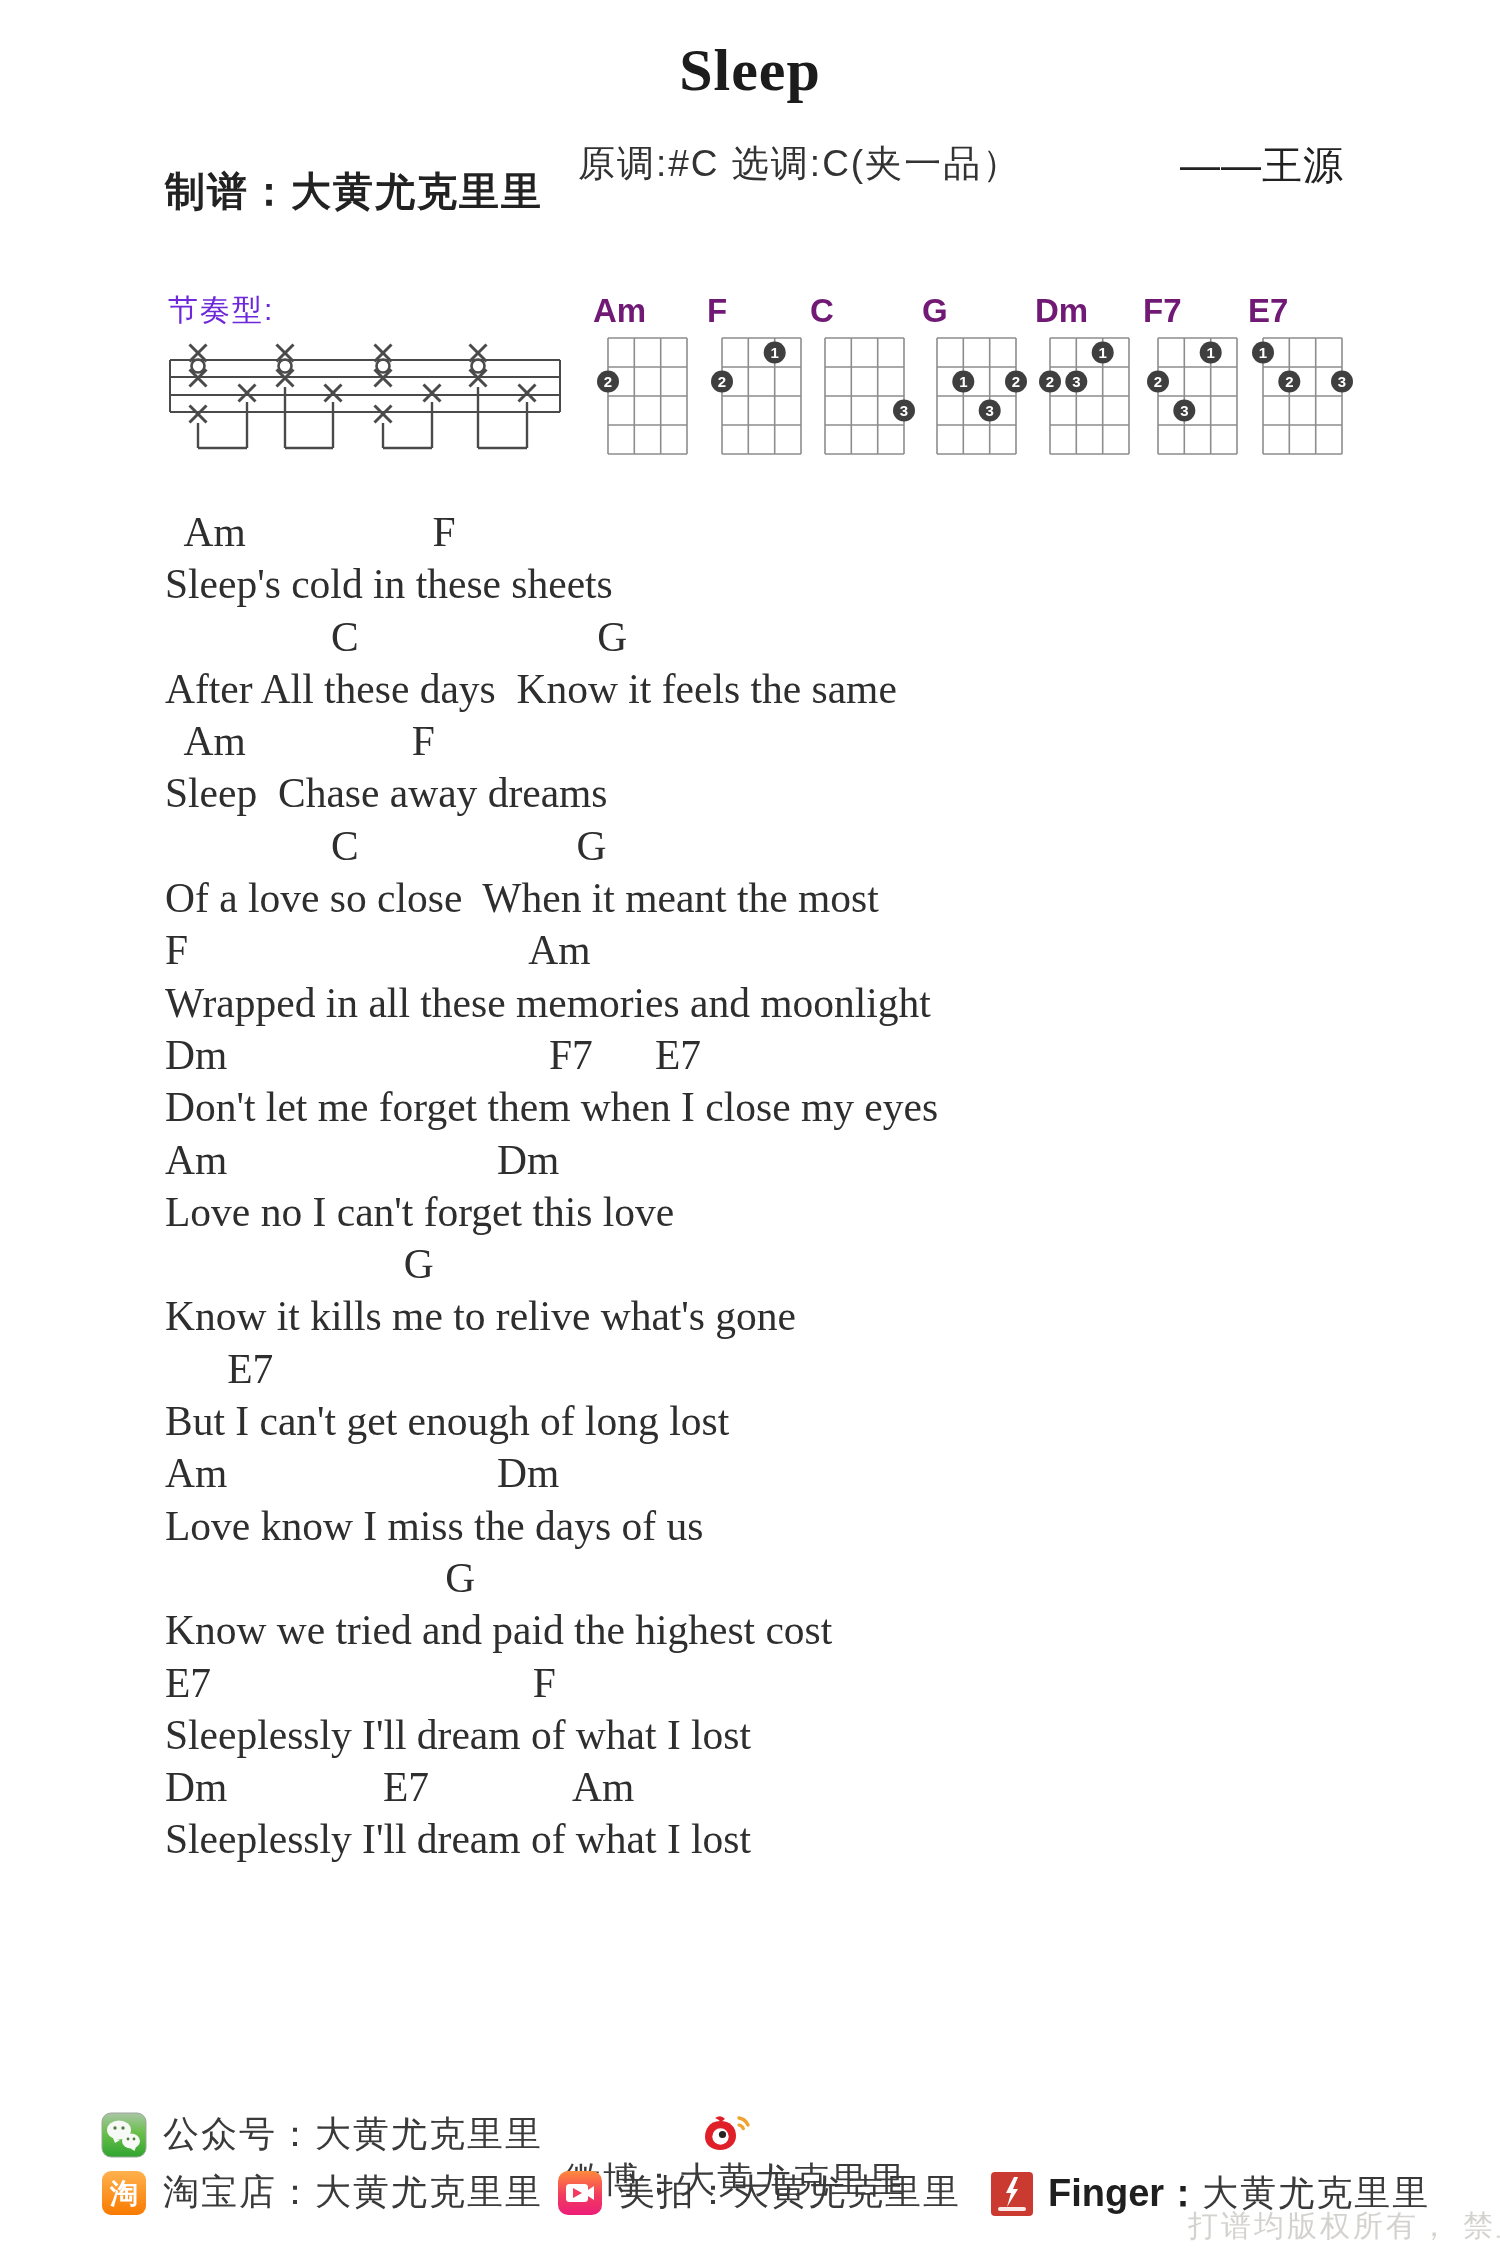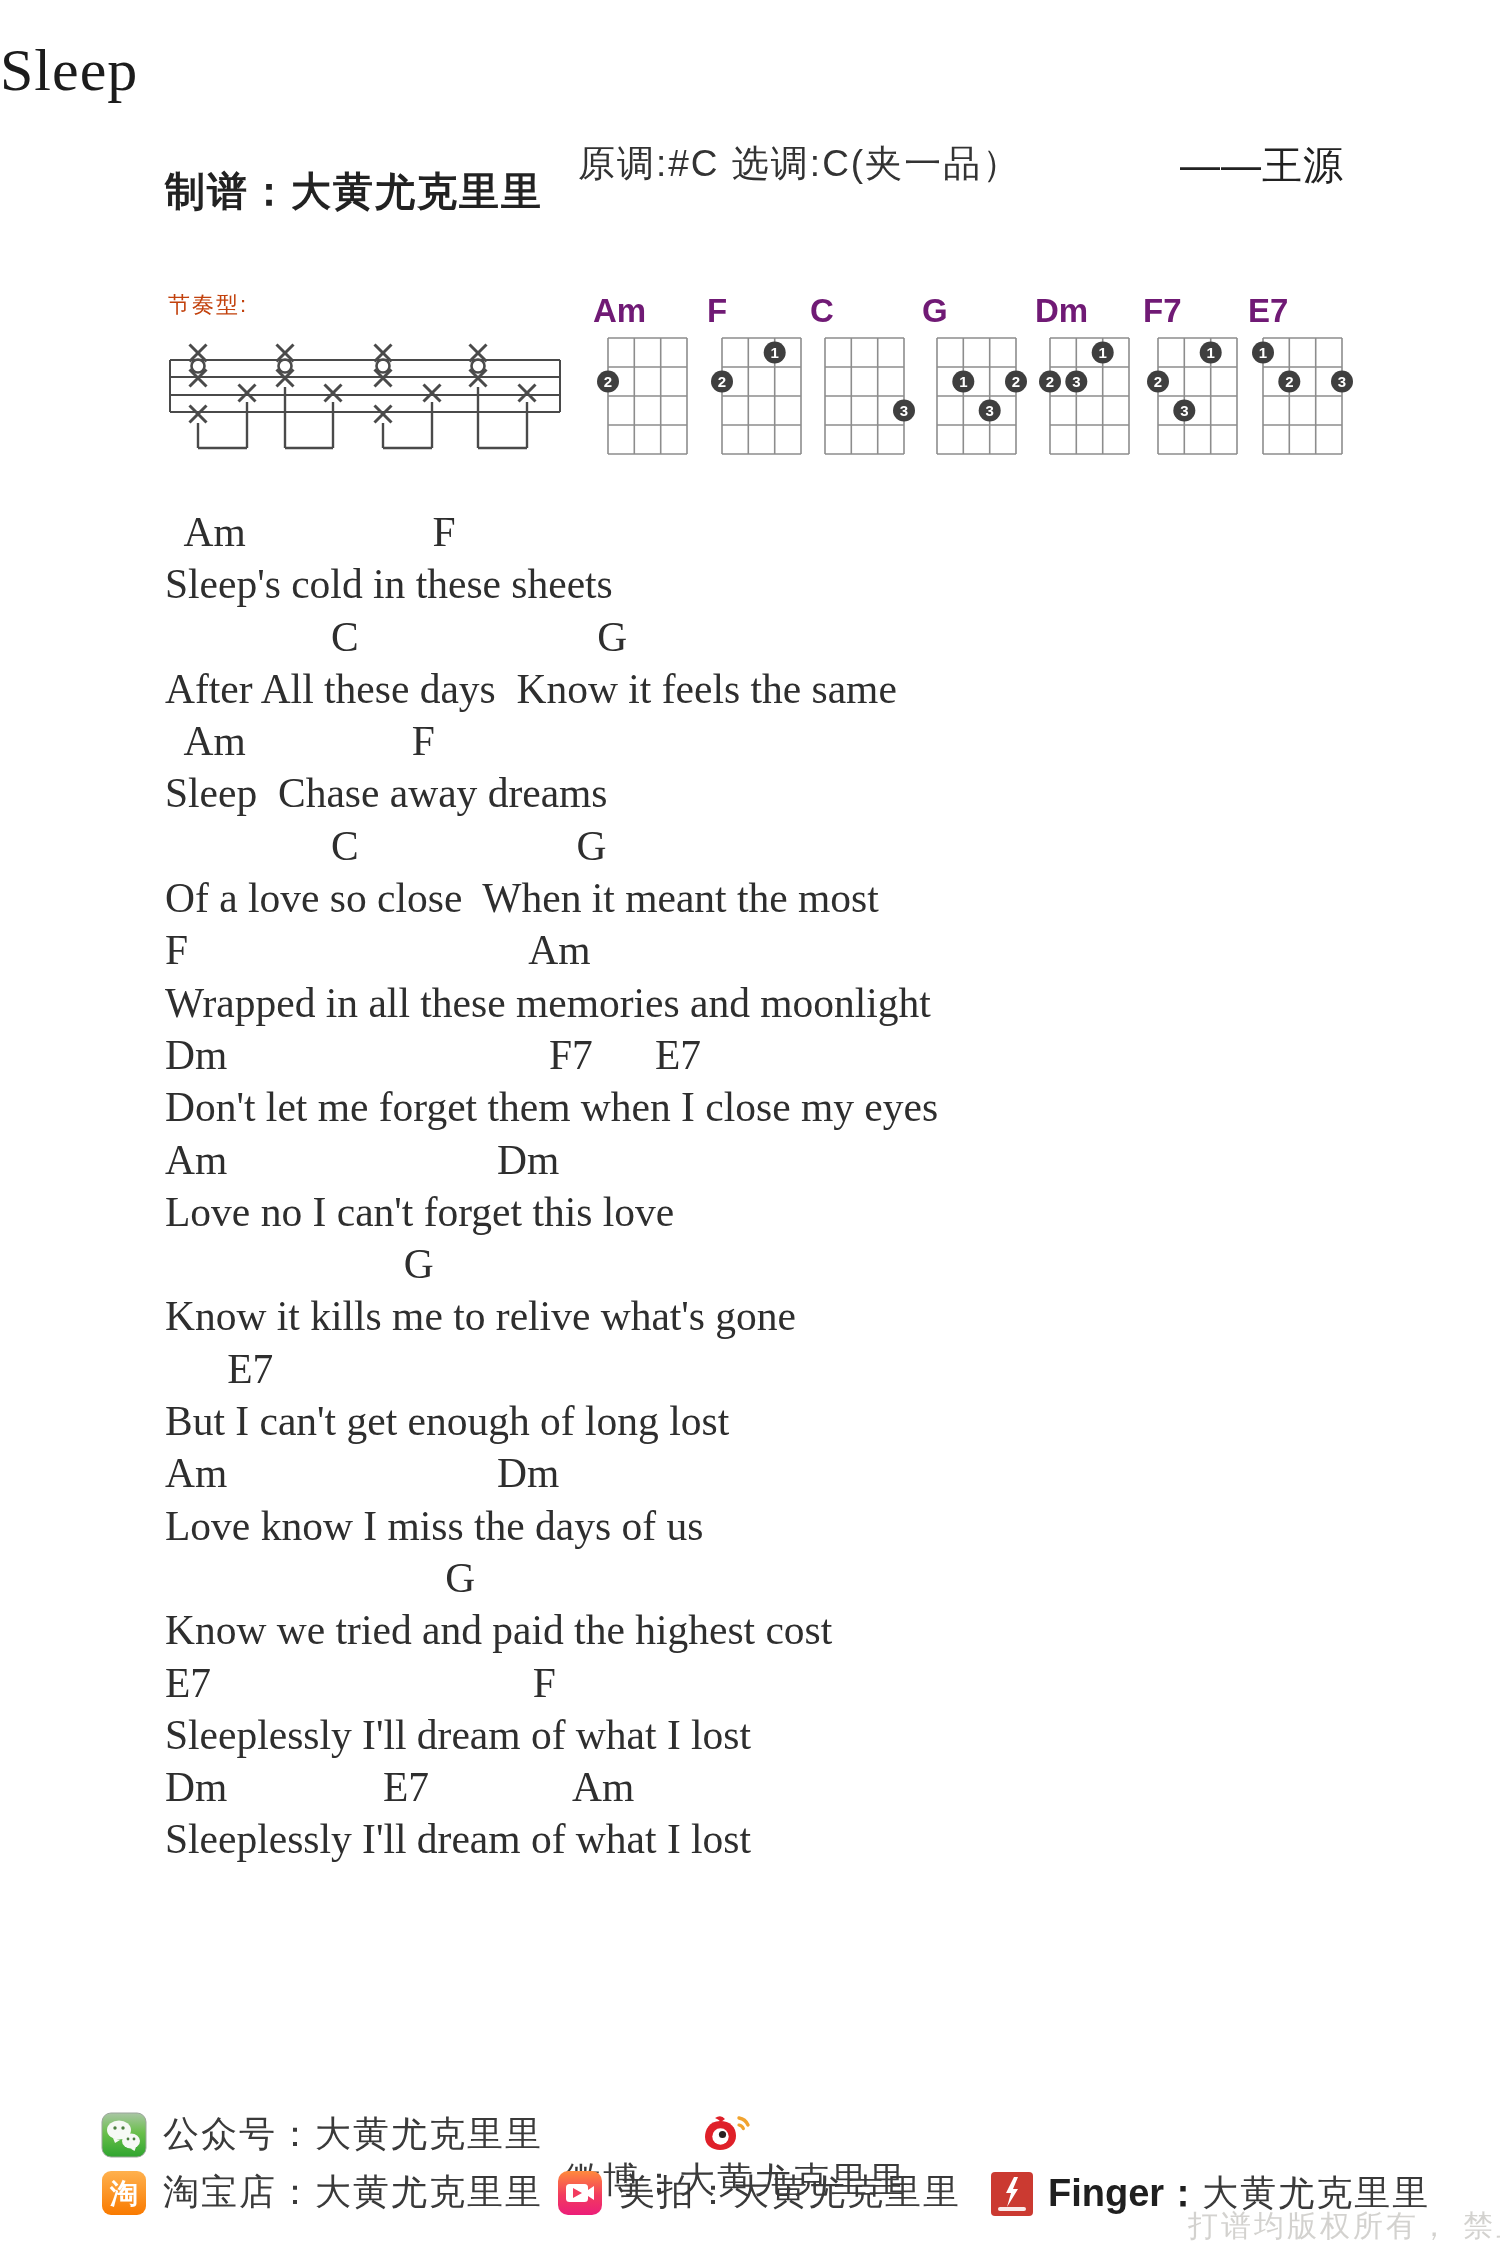--- a/index.html
+++ b/index.html
@@ -1,38 +1,38 @@
 <!DOCTYPE html>
 <html><head>
 <meta charset="utf-8">
 <style>
   html,body{margin:0;padding:0;background:#ffffff;}
   .page{
     position:relative;width:1500px;height:2252px;background:#ffffff;
     overflow:hidden;font-family:"Liberation Sans",sans-serif;color:#2b2b2b;
   }
   .title{
-    position:absolute;top:34px;left:0;width:100%;text-align:left;
-    font-family:"Liberation Serif",serif;font-weight:normal;font-size:60px;
+    position:absolute;top:34px;left:0;width:100%;text-align:center;
+    font-family:"Liberation Serif",serif;font-weight:bold;font-size:60px;
     line-height:72px;color:#1c1c1c;letter-spacing:1px;
   }
   .subtitle-credit{
     position:absolute;top:136px;left:165px;font-size:40px;font-weight:bold;
     color:#222;letter-spacing:2px;margin-top:28px;
   }
   .subtitle-keys{
     position:absolute;top:139px;left:578px;font-size:37px;color:#333;
     letter-spacing:2px;
   }
   .subtitle-artist{
     position:absolute;top:138px;left:1180px;font-size:40px;color:#222;
     letter-spacing:1px;
   }
   .rhythm-label{
-    position:absolute;top:290px;left:168px;font-size:22px;color:#c2410c;
+    position:absolute;top:290px;left:168px;font-size:30px;color:#6d28d9;
     letter-spacing:2px;
   }
   #rhythm-svg{position:absolute;left:160px;top:335px;}
   .chord-block{position:absolute;top:296px;width:110px;}
   .chord-name{
     font-size:33px;font-weight:bold;color:#701a75;
     height:32px;line-height:30px;
   }
   .chord-block svg{display:block;margin-top:0px;}
   #lyrics{

